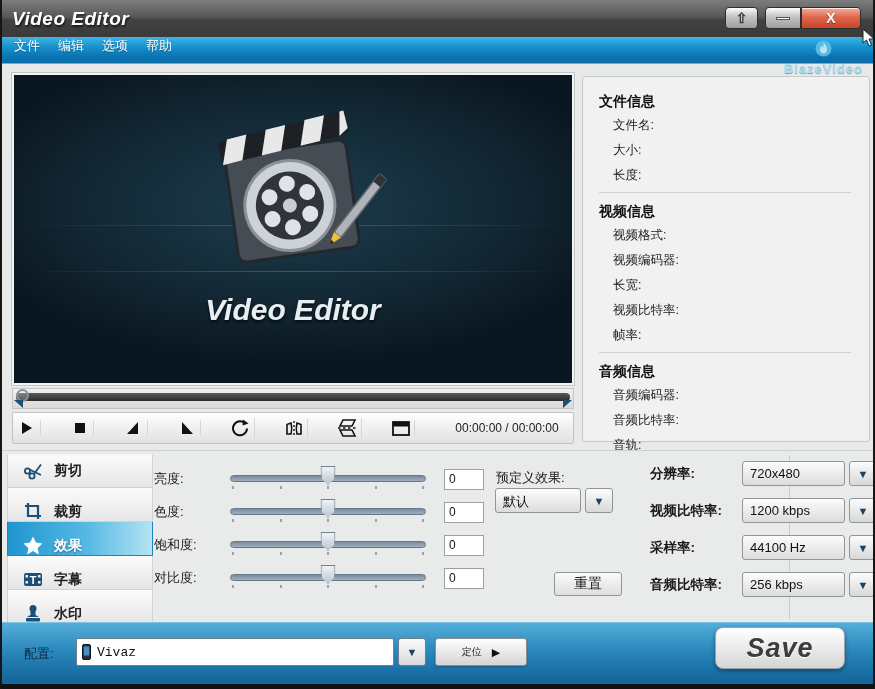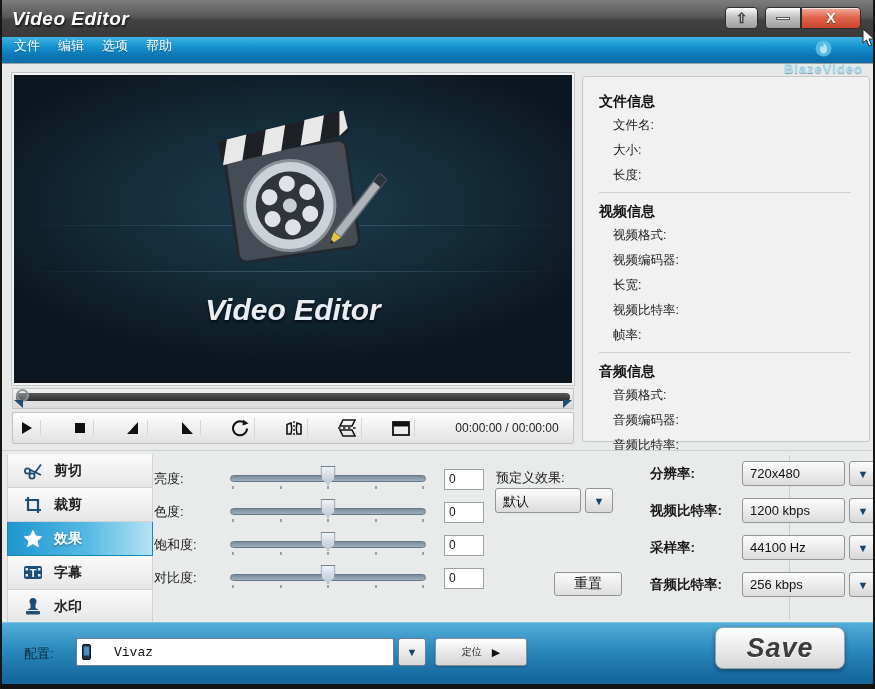--- a/index.html
+++ b/index.html
@@ -79,21 +79,21 @@
   .info-field { font-size:12.5px; color:#222; margin:0 0 8px 14px; }
   .info-sep { height:1px; background:#cfcfcf; margin:6px 18px 10px 0; }
   
   .workspace { position:absolute; left:0; top:450px; width:875px; height:172px; background:#e9ebeb; border-top:1px solid #cdd0d0; }
   .tabs { position:absolute; left:5px; top:3px; width:146px; }
   .tab {
     height:34px; display:flex; align-items:center; gap:10px; padding-left:14px;
     background:linear-gradient(#fbfbfb,#e6e6e6); border:1px solid #d2d2d2; border-top:1px solid #f5f5f5;
     cursor:pointer;
   }
-  .tab + .tab { border-top:none; }
+  .tab + .tab { border-top:none;align-items:flex-end; }
   .tab-label { font-size:14px; font-weight:bold; color:#222; }
   .tab.selected { background:linear-gradient(90deg,#1f96cf, #55b9e4 55%, #b5e3f4); border-color:#1a86bc; }
   .tab.selected .tab-label { color:#fff; text-shadow:0 1px 2px rgba(0,40,70,.5); }
   .tab-ico { width:22px; height:20px; display:flex; align-items:center; justify-content:center; }
   
   .effects { position:absolute; left:152px; top:0; width:482px; height:172px; }
   .srow { position:absolute; left:0; display:flex; align-items:center; height:26px; }
   .slabel { width:64px; font-size:13px; color:#1a1a1a; }
   .slider { position:relative; width:196px; height:26px; margin-left:12px; }
   .strack { position:absolute; left:0; right:0; top:9px; height:7px; border-radius:4px; background:linear-gradient(#7b8b9b,#9fafbe); border:1px solid #65788a; }
@@ -135,21 +135,21 @@
   .bottombar {
     position:absolute; left:0; top:622px; width:875px; height:62px;
     background:linear-gradient(#55aeda, #2a88bc 45%, #16699f 90%);
     border-top:1px solid #7cc4e4;
   }
   .window-bottom-edge { position:absolute; left:0; top:684px; width:875px; height:5px; background:#121212; }
   .config-label { position:absolute; left:22px; top:22px; font-size:13px; color:#0d2c44; }
   .profile-combo { position:absolute; left:74px; top:15px; }
   .profile-field {
     width:318px; height:28px; background:#fff; border:1px solid #6d7f8c; border-radius:2px;
-    display:flex; align-items:center; padding-left:5px; gap:23px;
+    display:flex; align-items:center; padding-left:5px; gap:6px;
   }
   .profile-text { font-size:13px; color:#111; font-family:"Liberation Mono", monospace; }
   .profile-arrow {
     width:28px; height:28px; margin-left:4px; background:linear-gradient(#fcfcfc,#d8d8d8); border:1px solid #6d7f8c;
     border-radius:3px; display:flex; align-items:center; justify-content:center; color:#16456b; font-size:11px; cursor:pointer;
   }
   .locate-btn {
     position:absolute; left:433px; top:15px; width:92px; height:28px;
     background:linear-gradient(#ffffff,#d4d4d4); border:1px solid #8a9298; border-radius:3px;
     display:flex; align-items:center; justify-content:center; gap:10px; cursor:pointer;
@@ -303,21 +303,20 @@
     <div class="info-field">长度:</div>
     <div class="info-sep"></div>
     <div class="info-title">视频信息</div>
     <div class="info-field">视频格式:</div>
     <div class="info-field">视频编码器:</div>
     <div class="info-field">长宽:</div>
     <div class="info-field">视频比特率:</div>
     <div class="info-field">帧率:</div>
     <div class="info-sep"></div>
     <div class="info-title">音频信息</div>
-    <div class="info-field">音频格式:</div>
     <div class="info-field">音频编码器:</div>
     <div class="info-field">音频比特率:</div>
     <div class="info-field">音轨:</div>
     <div class="info-field">采样率:</div>
   </div>
 
   <div class="workspace">
 
     <div class="tabs">
       <div class="tab">

